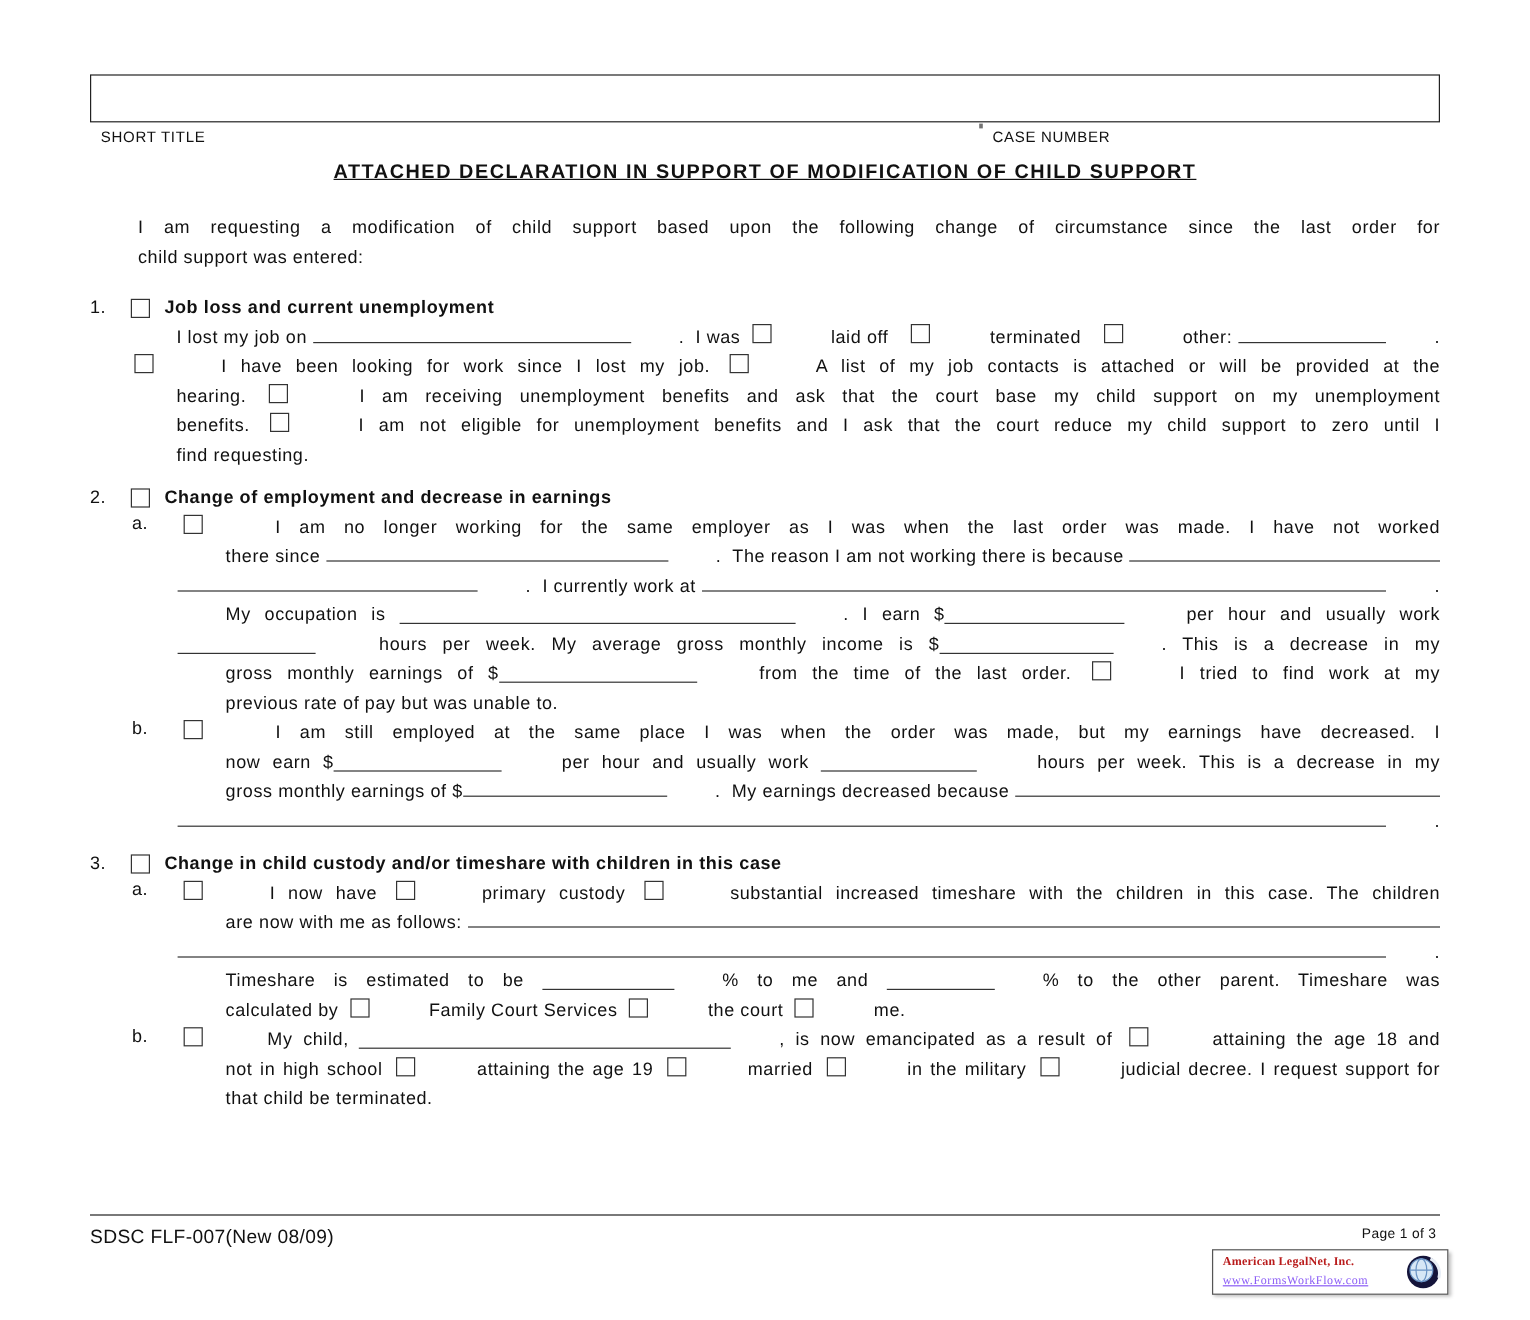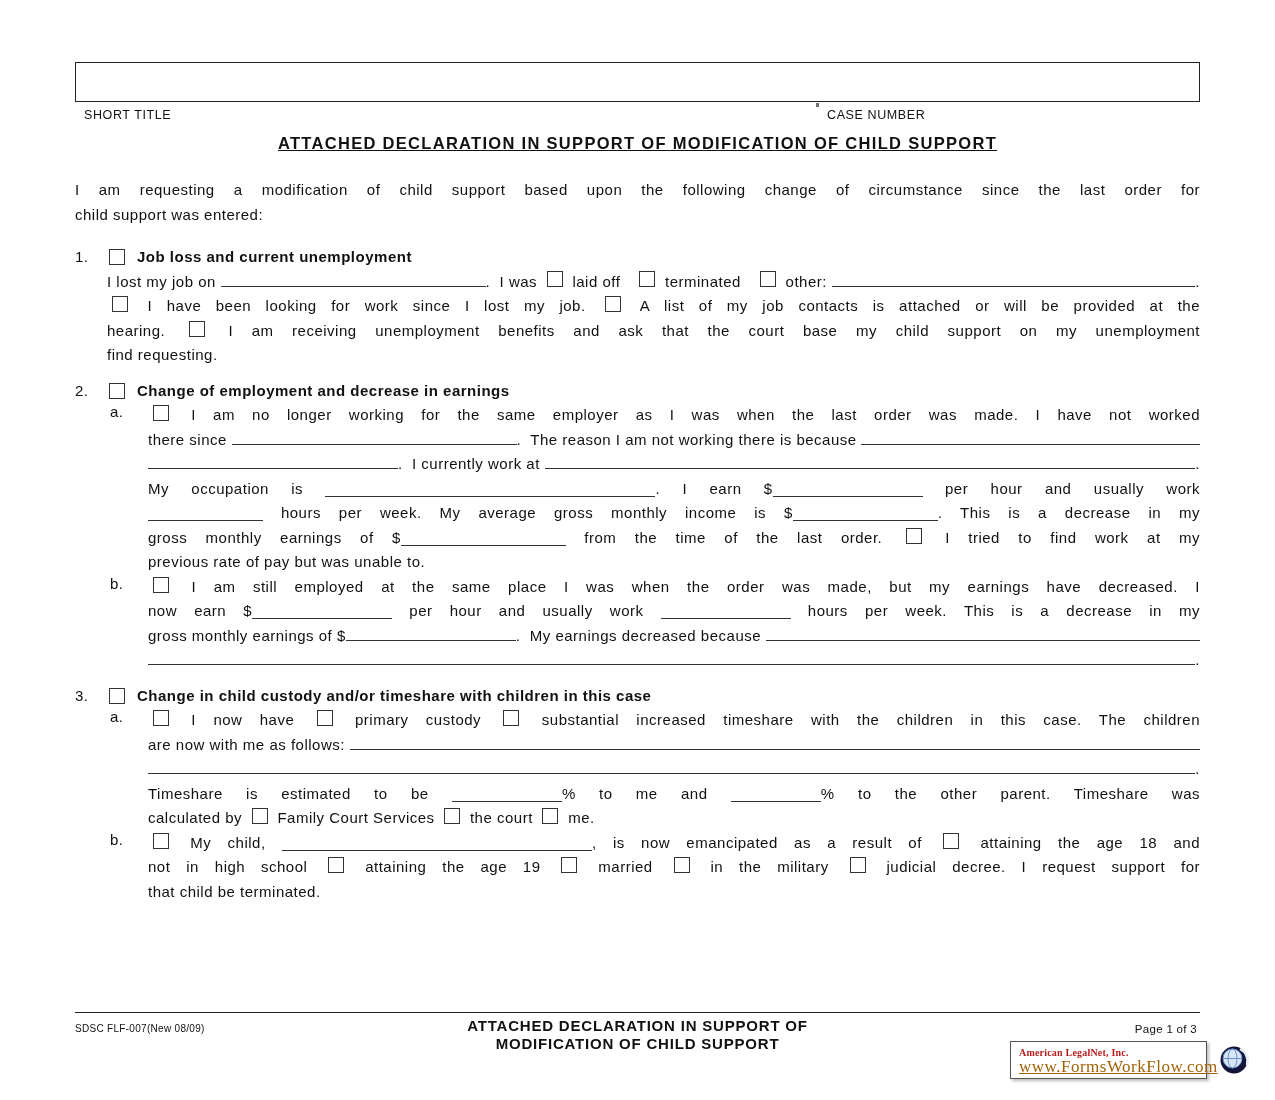--- a/index.html
+++ b/index.html
@@ -36,21 +36,21 @@
     letter-spacing:1.3px;
     text-decoration:underline;
   }
   
   .intro{margin-top:25px;}
   
   .line{height:24.5px;line-height:24.5px;}
   .line-justify{text-align:justify;text-align-last:justify;}
   .line-fill{display:flex;align-items:baseline;}
   .line-fill .seg-t{white-space:pre;flex:0 0 auto;}
-  .seg-t{white-space:normal;}
+  .seg-t{white-space:normal;margin-left:40px;}
   .cb{
     display:inline-block;width:14px;height:14px;
     border:1.6px solid #333;background:#fff;
     vertical-align:-1px;margin:0 5px;flex:0 0 auto;
   }
   .blank{
     display:inline-block;height:14px;
     border-bottom:1.5px solid #333;
     margin-bottom:-3px;flex-shrink:0;
   }
@@ -61,34 +61,34 @@
   .sec-head{display:flex;align-items:baseline;}
   .sec-num{flex:0 0 34px;}
   .sec-head .cb{margin:0 12px 0 0;align-self:center;}
   .sec-title{font-weight:bold;}
   .sec-body{margin-left:32px;}
   .sub{display:flex;margin-left:32px;}
   .sub-letter{flex:0 0 41px;padding-left:3px;box-sizing:border-box;}
   .sub-body{flex:1;min-width:0;}
   
   .footer-rule{position:absolute;left:75px;right:75px;top:1012px;border-top:1.3px solid #222;}
-  .f-left{position:absolute;left:75px;top:1023px;font-size:10px;letter-spacing:0.3px;}
+  .f-left{position:absolute;left:75px;top:1023px;font-size:16px;letter-spacing:0.3px;}
   .f-center{position:absolute;left:50%;top:1017px;transform:translateX(-50%);
     text-align:center;font-weight:bold;font-size:15px;line-height:17.5px;letter-spacing:0.8px;}
   .f-right{position:absolute;right:78px;top:1023px;font-size:11.5px;letter-spacing:0.3px;}
   
   .logo-box{
     position:absolute;left:1010px;top:1041px;width:197px;height:38px;
     border:1px solid #555;background:#fff;
     box-shadow:2px 2px 3px #bbb;
     display:flex;align-items:center;box-sizing:border-box;padding:2px 4px 2px 8px;
   }
   .logo-text{flex:1;line-height:14px;}
   .logo-company{font-family:"Liberation Serif", serif;font-weight:bold;font-size:10px;letter-spacing:0.2px;color:#b91c1c;}
-  .logo-url{font-family:"Liberation Serif", serif;font-size:17px;color:#a16207;text-decoration:underline;cursor:pointer;}
+  .logo-url{font-family:"Liberation Serif", serif;font-size:10px;color:#8b5cf6;text-decoration:underline;cursor:pointer;}
   .globe{flex:0 0 32px;height:32px;}
 </style>
 </head>
 <body>
 
 <div class="page">
 
   <div class="header-box">
     <div class="hcell left">
       <span class="hlabel">SHORT TITLE</span>
@@ -121,20 +121,21 @@
             <span class="seg-t"> laid off   </span>
             <span class="cb"></span>
             <span class="seg-t"> terminated   </span>
             <span class="cb"></span>
             <span class="seg-t"> other: </span>
             <span class="blank grow"></span>
             <span class="seg-t">.</span>
           </div>
           <div class="line line-justify"><span class="cb"></span><span class="seg-t"> I have been looking for work since I lost my job. </span><span class="cb"></span><span class="seg-t"> A list of my job contacts is attached or will be provided at the</span></div>
           <div class="line line-justify"><span class="seg-t">hearing. </span><span class="cb"></span><span class="seg-t"> I am receiving unemployment benefits and ask that the court base my child support on my unemployment</span></div>
+          <div class="line line-justify"><span class="seg-t">benefits. </span><span class="cb"></span><span class="seg-t"> I am not eligible for unemployment benefits and I ask that the court reduce my child support to zero until I</span></div>
           <div class="line line-plain"><span class="seg-t">find requesting.</span></div>
         </div>
       </div>
       <div class="section">
         <div class="sec-head line">
           <span class="sec-num">2.</span>
           <span class="cb"></span>
           <span class="sec-title">Change of employment and decrease in earnings</span>
         </div>
         <div class="sub">
@@ -205,24 +206,20 @@
             <div class="line line-justify"><span class="cb"></span><span class="seg-t"> My child, </span><span class="blank" style="width: 310px;"></span><span class="seg-t">, is now emancipated as a result of </span><span class="cb"></span><span class="seg-t"> attaining the age 18 and</span></div>
             <div class="line line-justify"><span class="seg-t">not in high school </span><span class="cb"></span><span class="seg-t"> attaining the age 19 </span><span class="cb"></span><span class="seg-t"> married </span><span class="cb"></span><span class="seg-t"> in the military </span><span class="cb"></span><span class="seg-t"> judicial decree.  I request support for</span></div>
             <div class="line line-plain"><span class="seg-t">that child be terminated.</span></div>
           </div>
         </div>
       </div>
     </div>
 
   <div class="footer-rule"></div>
   <span class="f-left">SDSC FLF-007(New 08/09)</span>
-  <div class="f-center">
-    <div>ATTACHED DECLARATION IN SUPPORT OF</div>
-    <div>MODIFICATION OF CHILD SUPPORT</div>
-  </div>
   <span class="f-right">Page 1 of 3</span>
 
   <div class="logo-box">
     <div class="logo-text">
       <div class="logo-company">American LegalNet, Inc.</div>
       <a class="logo-url">www.FormsWorkFlow.com</a>
     </div>
     <span class="globe">
       <svg width="32" height="32" viewBox="0 0 32 32">
         <circle cx="16" cy="16" r="13.5" fill="#14143a"></circle>

